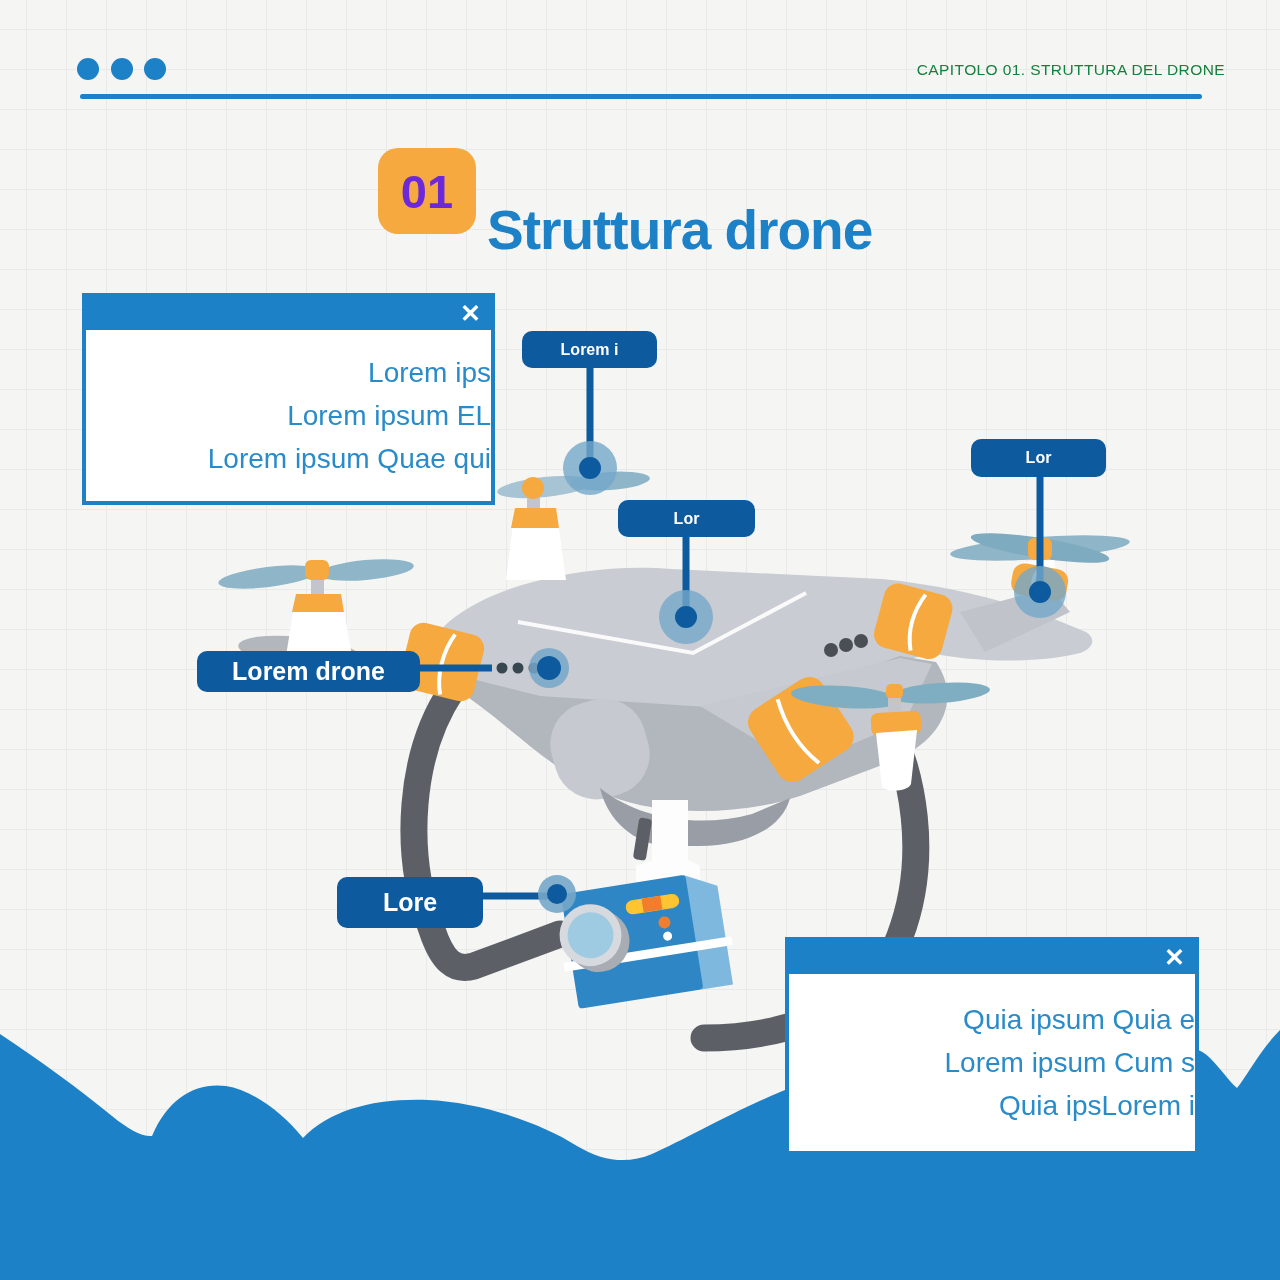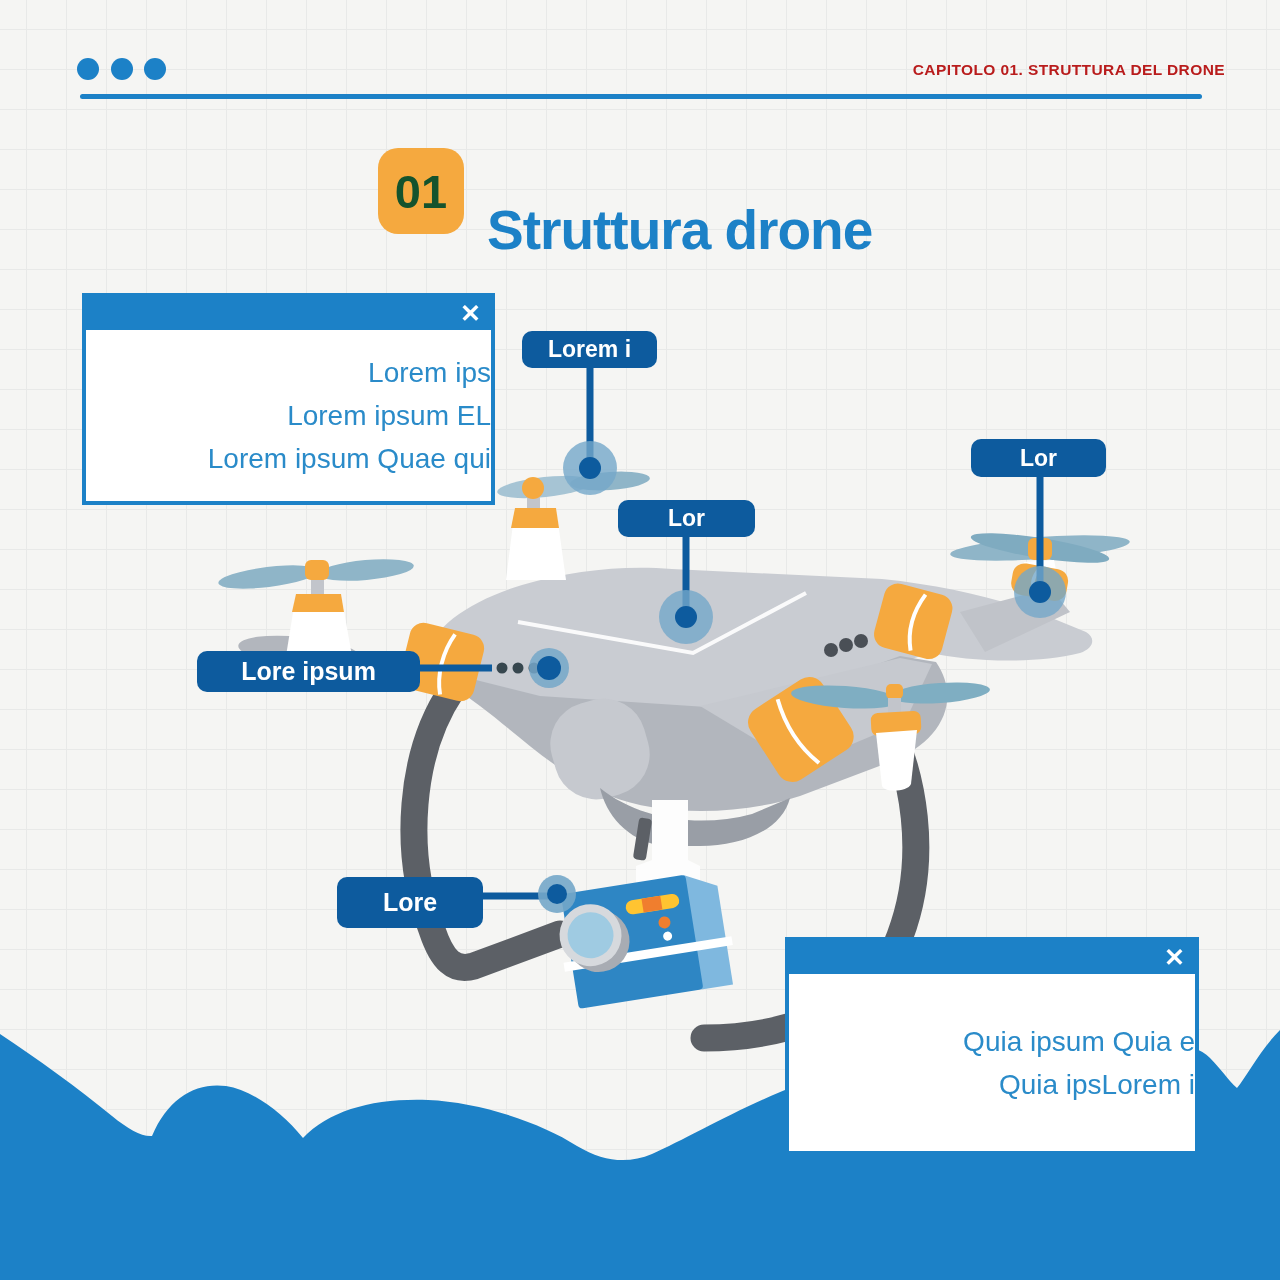--- a/index.html
+++ b/index.html
@@ -8,29 +8,29 @@
     font-family:"Liberation Sans", sans-serif;
     background-color:#f5f5f3;
     background-image:
       linear-gradient(#e8e9e8 1.5px, transparent 1.5px),
       linear-gradient(90deg, #e8e9e8 1.5px, transparent 1.5px);
     background-size:40px 40px;
     background-position:-14px -11px;
   }
   
   .dot{position:absolute;width:22px;height:22px;border-radius:50%;background:#1c81c7;top:58px;}
-  .chapter{position:absolute;top:61px;right:55px;color:#b91c1c;font-weight:bold;font-size:15.5px;letter-spacing:.4px;}
+  .chapter{position:absolute;top:61px;right:55px;color:#15803d;font-weight:normal;font-size:15.5px;letter-spacing:.4px;}
   .rule{position:absolute;left:80px;top:94px;width:1122px;height:5px;background:#1c81c7;border-radius:3px;}
   
-  .badge{position:absolute;left:378px;top:148px;width:86px;height:86px;background:#f5a93f;border-radius:20px;
-         display:flex;align-items:center;justify-content:center;color:#14532d;font-weight:bold;font-size:47px;}
+  .badge{position:absolute;left:378px;top:148px;width:98px;height:86px;background:#f5a93f;border-radius:20px;
+         display:flex;align-items:center;justify-content:center;color:#6d28d9;font-weight:bold;font-size:47px;}
   .page-title{position:absolute;left:487px;top:158px;color:#1c81c7;font-weight:bold;font-size:55px;letter-spacing:-1px;margin-top:40px;}
   
   .chip{position:absolute;background:#0d5b9e;color:#ffffff;font-weight:bold;border-radius:10px;
-        display:flex;align-items:center;justify-content:center;font-size:23px;}
+        display:flex;align-items:center;justify-content:center;font-size:16px;}
   
   .popup{position:absolute;background:#ffffff;border:4px solid #1c81c7;box-sizing:border-box;}
   .popup .bar{background:#1c81c7;height:33px;position:relative;}
   .win-x{position:absolute;right:6px;top:2px;background:transparent;border:none;color:#ffffff;
          font-size:25px;font-weight:bold;cursor:pointer;line-height:28px;padding:0 4px;font-family:"Liberation Sans",sans-serif;}
   .popup .body{display:flex;flex-direction:column;align-items:flex-end;justify-content:center;height:calc(100% - 33px);}
   .popup .line{color:#2a8bc9;font-size:28px;line-height:43px;white-space:nowrap;}
   svg{position:absolute;left:0;top:0;}
 </style>
 </head>
@@ -163,21 +163,21 @@
         <circle cx="549" cy="668" r="12" fill="#0d5b9e"></circle>
       <circle cx="557" cy="894" r="19" fill="#74a7c9" opacity="0.9"></circle>
         <circle cx="557" cy="894" r="10" fill="#0d5b9e"></circle>
     </g>
   </g>
 </svg>
 
 <div class="chip" style="left:522px;top:331px;width:135px;height:37px;">Lorem i</div>
 <div class="chip" style="left:618px;top:500px;width:137px;height:37px;">Lor</div>
 <div class="chip" style="left:971px;top:439px;width:135px;height:38px;">Lor</div>
-<div class="chip" style="left:197px;top:651px;width:223px;height:41px;font-size:25px;">Lore ipsum</div>
+<div class="chip" style="left:197px;top:651px;width:223px;height:41px;font-size:25px;">Lorem drone</div>
 <div class="chip" style="left:337px;top:877px;width:146px;height:51px;font-size:25px;">Lore</div>
 
 <svg width="1280" height="1280" viewBox="0 0 1280 1280">
   <path fill="#1c81c7" d="M0,1280 L0,1034
     C36,1058 78,1088 112,1116 C128,1129 142,1137 152,1136
     C168,1098 196,1082 226,1086 C252,1090 282,1112 303,1138
     C330,1110 374,1098 428,1100 C478,1102 540,1122 577,1146
     C604,1162 628,1164 652,1154 C688,1138 742,1106 800,1084
     C860,1062 930,1052 1000,1058 C1060,1062 1110,1052 1150,1046
     C1178,1042 1198,1046 1210,1058 C1222,1070 1228,1080 1237,1088
@@ -194,15 +194,16 @@
     <span class="line">Lorem ipsum Quae qui</span>
   </div>
 </div>
 
 <div class="popup" style="left:785px;top:937px;width:414px;height:218px;">
   <div class="bar">
     <button class="win-x"><span>✕</span></button>
   </div>
   <div class="body">
     <span class="line">Quia ipsum Quia e</span>
+    <span class="line">Lorem ipsum Cum s</span>
     <span class="line">Quia ipsLorem i</span>
   </div>
 </div>
 
 </body></html>

